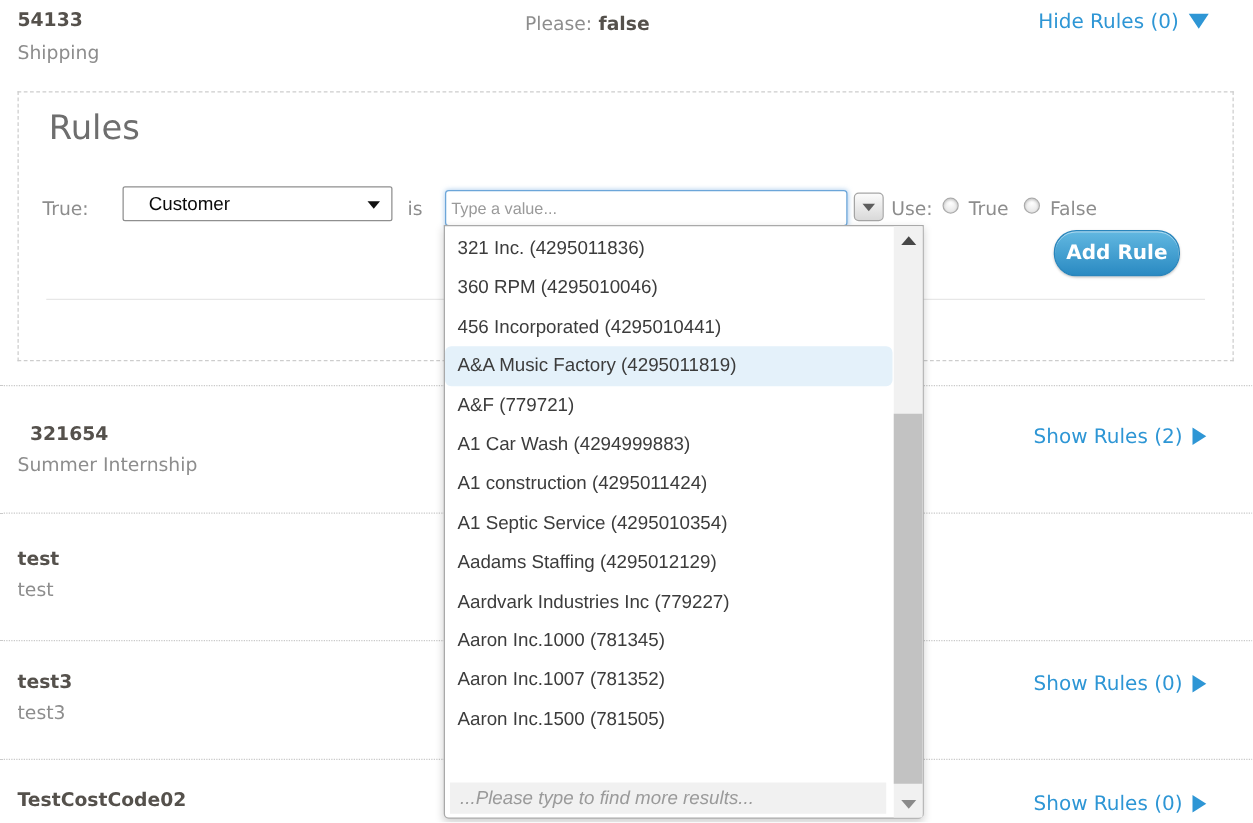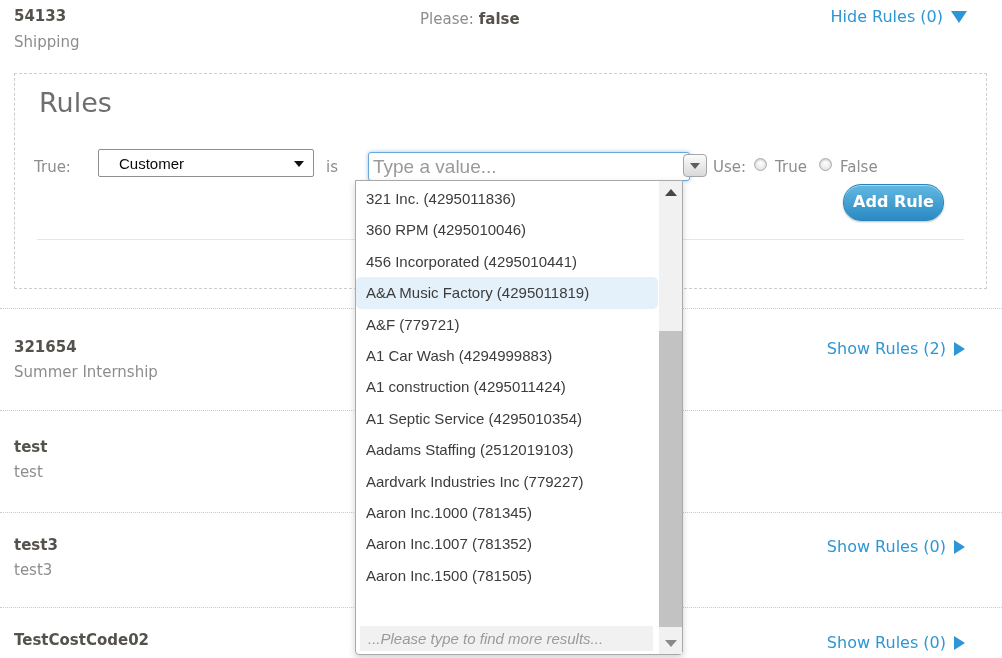--- a/index.html
+++ b/index.html
@@ -9,28 +9,28 @@
   .code{font-weight:bold;color:#55514c;font-size:15px;line-height:20px;}
   .sub{color:#8d8d8d;font-size:15px;line-height:20px;}
   .link{color:#2e96d5;font-size:16px;line-height:20px;display:flex;align-items:center;gap:8px;cursor:pointer;white-space:nowrap;}
   .tri-right{width:0;height:0;border-top:7px solid transparent;border-bottom:7px solid transparent;border-left:11px solid #2e96d5;}
   .tri-down-blue{width:0;height:0;border-left:8px solid transparent;border-right:8px solid transparent;border-top:12px solid #2e96d5;}
   .divider{position:absolute;left:0;width:1002px;height:0;border-top:1px dotted #c9c9c9;}
   .panel{position:absolute;left:14px;top:73px;width:971px;height:214px;border:1px dashed #cdcdcd;background:#fff;}
   .rules-title{font-size:27px;color:#6e6e6e;line-height:30px;}
   .fake-select{box-sizing:border-box;border:1px solid #8f8f8f;border-radius:2px;background:#fff;display:flex;align-items:center;padding-left:20px;font-family:"Liberation Sans",sans-serif;font-size:15px;color:#0a0a0a;}
   .fake-select .sel-arrow{position:absolute;right:9px;top:11px;width:0;height:0;border-left:5px solid transparent;border-right:5px solid transparent;border-top:6px solid #111;}
-  .value-input{box-sizing:border-box;border:1px solid #6ca6d9;border-radius:3px;box-shadow:0 0 4px rgba(100,160,220,.6);font-family:"Liberation Sans",sans-serif;font-size:19px;color:#3b82f6;padding:0 0 0 4px;outline:none;margin-left:12px;}
+  .value-input{box-sizing:border-box;border:1px solid #6ca6d9;border-radius:3px;box-shadow:0 0 4px rgba(100,160,220,.6);font-family:"Liberation Sans",sans-serif;font-size:13px;color:#3b82f6;padding:0 0 0 4px;outline:none;}
   .value-input::placeholder{color:#9a9a9a;}
   .combo-btn{box-sizing:border-box;border:1px solid #a5a5a5;border-radius:4px;background:linear-gradient(#fbfbfb,#d9d9d9);display:flex;align-items:center;justify-content:center;cursor:pointer;}
   .combo-btn .tri{width:0;height:0;border-left:5px solid transparent;border-right:5px solid transparent;border-top:6px solid #5e5e5e;}
   .radio{box-sizing:border-box;width:13px;height:13px;border-radius:50%;border:1px solid #ababab;background:radial-gradient(circle at 50% 32%,#ffffff 0%,#e2e2e2 90%);box-shadow:inset 0 1px 2px rgba(0,0,0,.18);cursor:pointer;}
   .btn-primary{box-sizing:border-box;border:1px solid #2a85bb;border-radius:18px;background:linear-gradient(#62b8e1,#2a8ac2);color:#fff;font-weight:bold;font-size:16px;text-align:center;line-height:34px;box-shadow:inset 0 1px 0 rgba(255,255,255,.45),0 1px 2px rgba(0,0,0,.25);cursor:pointer;font-family:"DejaVu Sans",sans-serif;}
   .inner-line{position:absolute;height:0;border-top:1px solid #e7e7e7;}
-  .dropdown{position:absolute;left:355px;top:180px;width:328px;height:475px;box-sizing:border-box;background:#fff;border:1px solid #a9a9a9;border-radius:0 0 4px 4px;box-shadow:0 3px 7px rgba(0,0,0,.18);z-index:20;}
+  .dropdown{position:absolute;left:355px;top:180px;width:384px;height:475px;box-sizing:border-box;background:#fff;border:1px solid #a9a9a9;border-radius:0 0 4px 4px;box-shadow:0 3px 7px rgba(0,0,0,.18);z-index:20;}
   .dd-items{position:absolute;left:0;top:2px;right:24px;}
   .dd-item{height:31.4px;line-height:31.4px;padding-left:10px;font-family:"Liberation Sans",sans-serif;font-size:15px;color:#3c3c3c;white-space:nowrap;overflow:hidden;cursor:pointer;}
   .dd-item.hl{background:#e4f1fa;border-radius:5px;}
   .dd-hint{position:absolute;left:4px;right:29px;top:445px;height:25px;line-height:25px;background:#f1f1f1;color:#9a9a9a;font-style:italic;font-family:"Liberation Sans",sans-serif;font-size:15px;padding-left:8px;white-space:nowrap;overflow:hidden;}
   .scrollbar{position:absolute;top:0;right:0;width:23px;height:473px;background:#f1f1f1;}
   .sb-btn{position:absolute;left:0;width:23px;height:18px;display:flex;align-items:center;justify-content:center;cursor:pointer;}
   .tri-up-sm{width:0;height:0;border-left:6px solid transparent;border-right:6px solid transparent;border-bottom:7px solid #474747;}
   .tri-down-sm{width:0;height:0;border-left:6px solid transparent;border-right:6px solid transparent;border-top:7px solid #8a8a8a;}
   .sb-thumb{position:absolute;left:0;top:150px;width:23px;height:296px;background:#c2c2c2;cursor:grab;}
   label{cursor:pointer;}
@@ -78,21 +78,21 @@
     <div class="abs btn-primary" style="left:828px;top:110px;width:101px;height:37px;">Add Rule</div>
 
     <div class="inner-line" style="left:22px;top:165px;width:927px;"></div>
   </div>
 
   <div class="divider" style="top:308px;"></div>
   <div class="divider" style="top:410px;"></div>
   <div class="divider" style="top:512px;"></div>
   <div class="divider" style="top:607px;"></div>
 
-  <div class="abs code" style="left:14px;top:337px;">321654</div>
+  <div class="abs code" style="left:24px;top:337px;">321654</div>
   <div class="abs sub" style="left:14px;top:362px;">Summer Internship</div>
   <div class="abs link" style="right:37px;top:339px;">
     <span>Show Rules (2)</span>
     <span class="tri-right"></span>
   </div>
 
   <div class="abs code" style="left:14px;top:437px;">test</div>
   <div class="abs sub" style="left:14px;top:462px;">test</div>
 
   <div class="abs code" style="left:14px;top:535px;">test3</div>
@@ -111,21 +111,21 @@
   <div class="dropdown">
     <div class="dd-items">
       <div class="dd-item">321 Inc. (4295011836)</div>
       <div class="dd-item">360 RPM (4295010046)</div>
       <div class="dd-item">456 Incorporated (4295010441)</div>
       <div class="dd-item hl">A&amp;A Music Factory (4295011819)</div>
       <div class="dd-item">A&amp;F (779721)</div>
       <div class="dd-item">A1 Car Wash (4294999883)</div>
       <div class="dd-item">A1 construction (4295011424)</div>
       <div class="dd-item">A1 Septic Service (4295010354)</div>
-      <div class="dd-item">Aadams Staffing (2512019103)</div>
+      <div class="dd-item">Aadams Staffing (4295012129)</div>
       <div class="dd-item">Aardvark Industries Inc (779227)</div>
       <div class="dd-item">Aaron Inc.1000 (781345)</div>
       <div class="dd-item">Aaron Inc.1007 (781352)</div>
       <div class="dd-item">Aaron Inc.1500 (781505)</div>
     </div>
     <div class="dd-hint">...Please type to find more results...</div>
     <div class="scrollbar">
       <div class="sb-btn" style="top:2px;">
         <span class="tri-up-sm"></span>
       </div>

